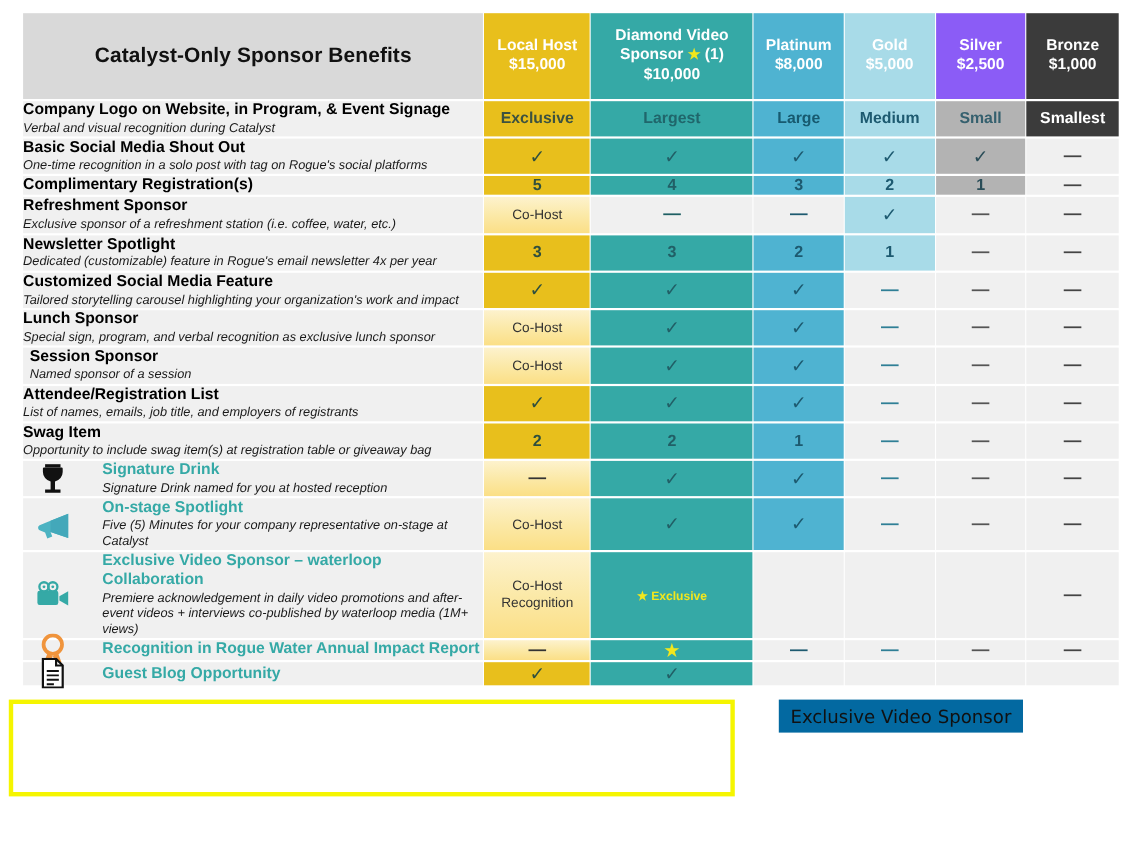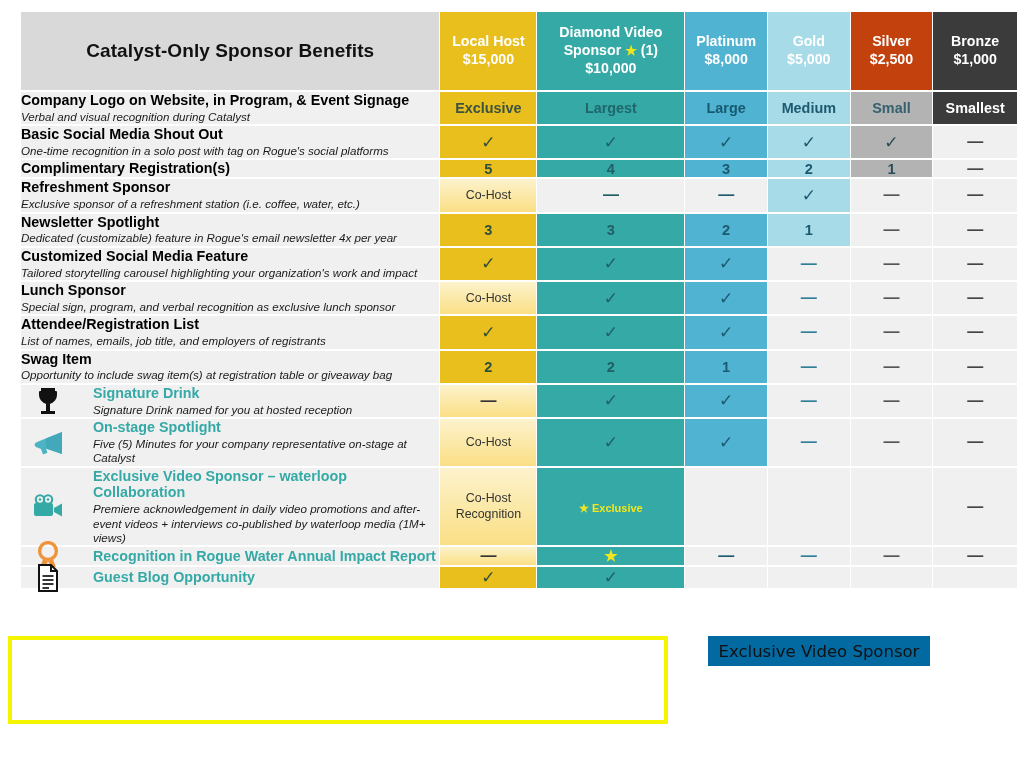--- a/index.html
+++ b/index.html
@@ -50,21 +50,21 @@
     font-weight:bold;
     font-size:14.2px;
     line-height:1.25;
     height:78px;
     padding:2px 2px;
   }
   .h-lh{background:#e8bf1c;}
   .h-dv{background:#35a9a6;}
   .h-pl{background:#4fb3d1;}
   .h-go{background:#a8dbe8;}
-  .h-si{background:#c2410c;}
+  .h-si{background:#8b5cf6;}
   .h-br{background:#3b3b3b;}
   .hdr-star{color:#f2e71d;font-size:13px;}
 
   
   .lbl{
     background:#f0f0f0;
     padding:5px 6px 6px 14px;
     position:relative;
   }
   .lbl .t1{
@@ -251,20 +251,32 @@
           <td class="v f-dv"><span class="chk">✓</span></td>
           <td class="v f-pl"><span class="chk">✓</span></td>
           <td class="v v-dash d-go"><span class="dash">—</span></td>
           <td class="v v-dash d-si"><span class="dash">—</span></td>
           <td class="v v-dash d-br"><span class="dash">—</span></td>
         </tr>
         <tr>
           <td class="lbl">
             <div class="t1">Lunch Sponsor</div>
             <div class="t2">Special sign, program, and verbal recognition as exclusive lunch sponsor</div>
+          </td>
+          <td class="v f-lhl"><span>Co-Host</span></td>
+          <td class="v f-dv"><span class="chk">✓</span></td>
+          <td class="v f-pl"><span class="chk">✓</span></td>
+          <td class="v v-dash d-go"><span class="dash">—</span></td>
+          <td class="v v-dash d-si"><span class="dash">—</span></td>
+          <td class="v v-dash d-br"><span class="dash">—</span></td>
+        </tr>
+        <tr>
+          <td class="lbl indent">
+            <div class="t1">Session Sponsor</div>
+            <div class="t2">Named sponsor of a session</div>
           </td>
           <td class="v f-lhl"><span>Co-Host</span></td>
           <td class="v f-dv"><span class="chk">✓</span></td>
           <td class="v f-pl"><span class="chk">✓</span></td>
           <td class="v v-dash d-go"><span class="dash">—</span></td>
           <td class="v v-dash d-si"><span class="dash">—</span></td>
           <td class="v v-dash d-br"><span class="dash">—</span></td>
         </tr>
         <tr>
           <td class="lbl">

